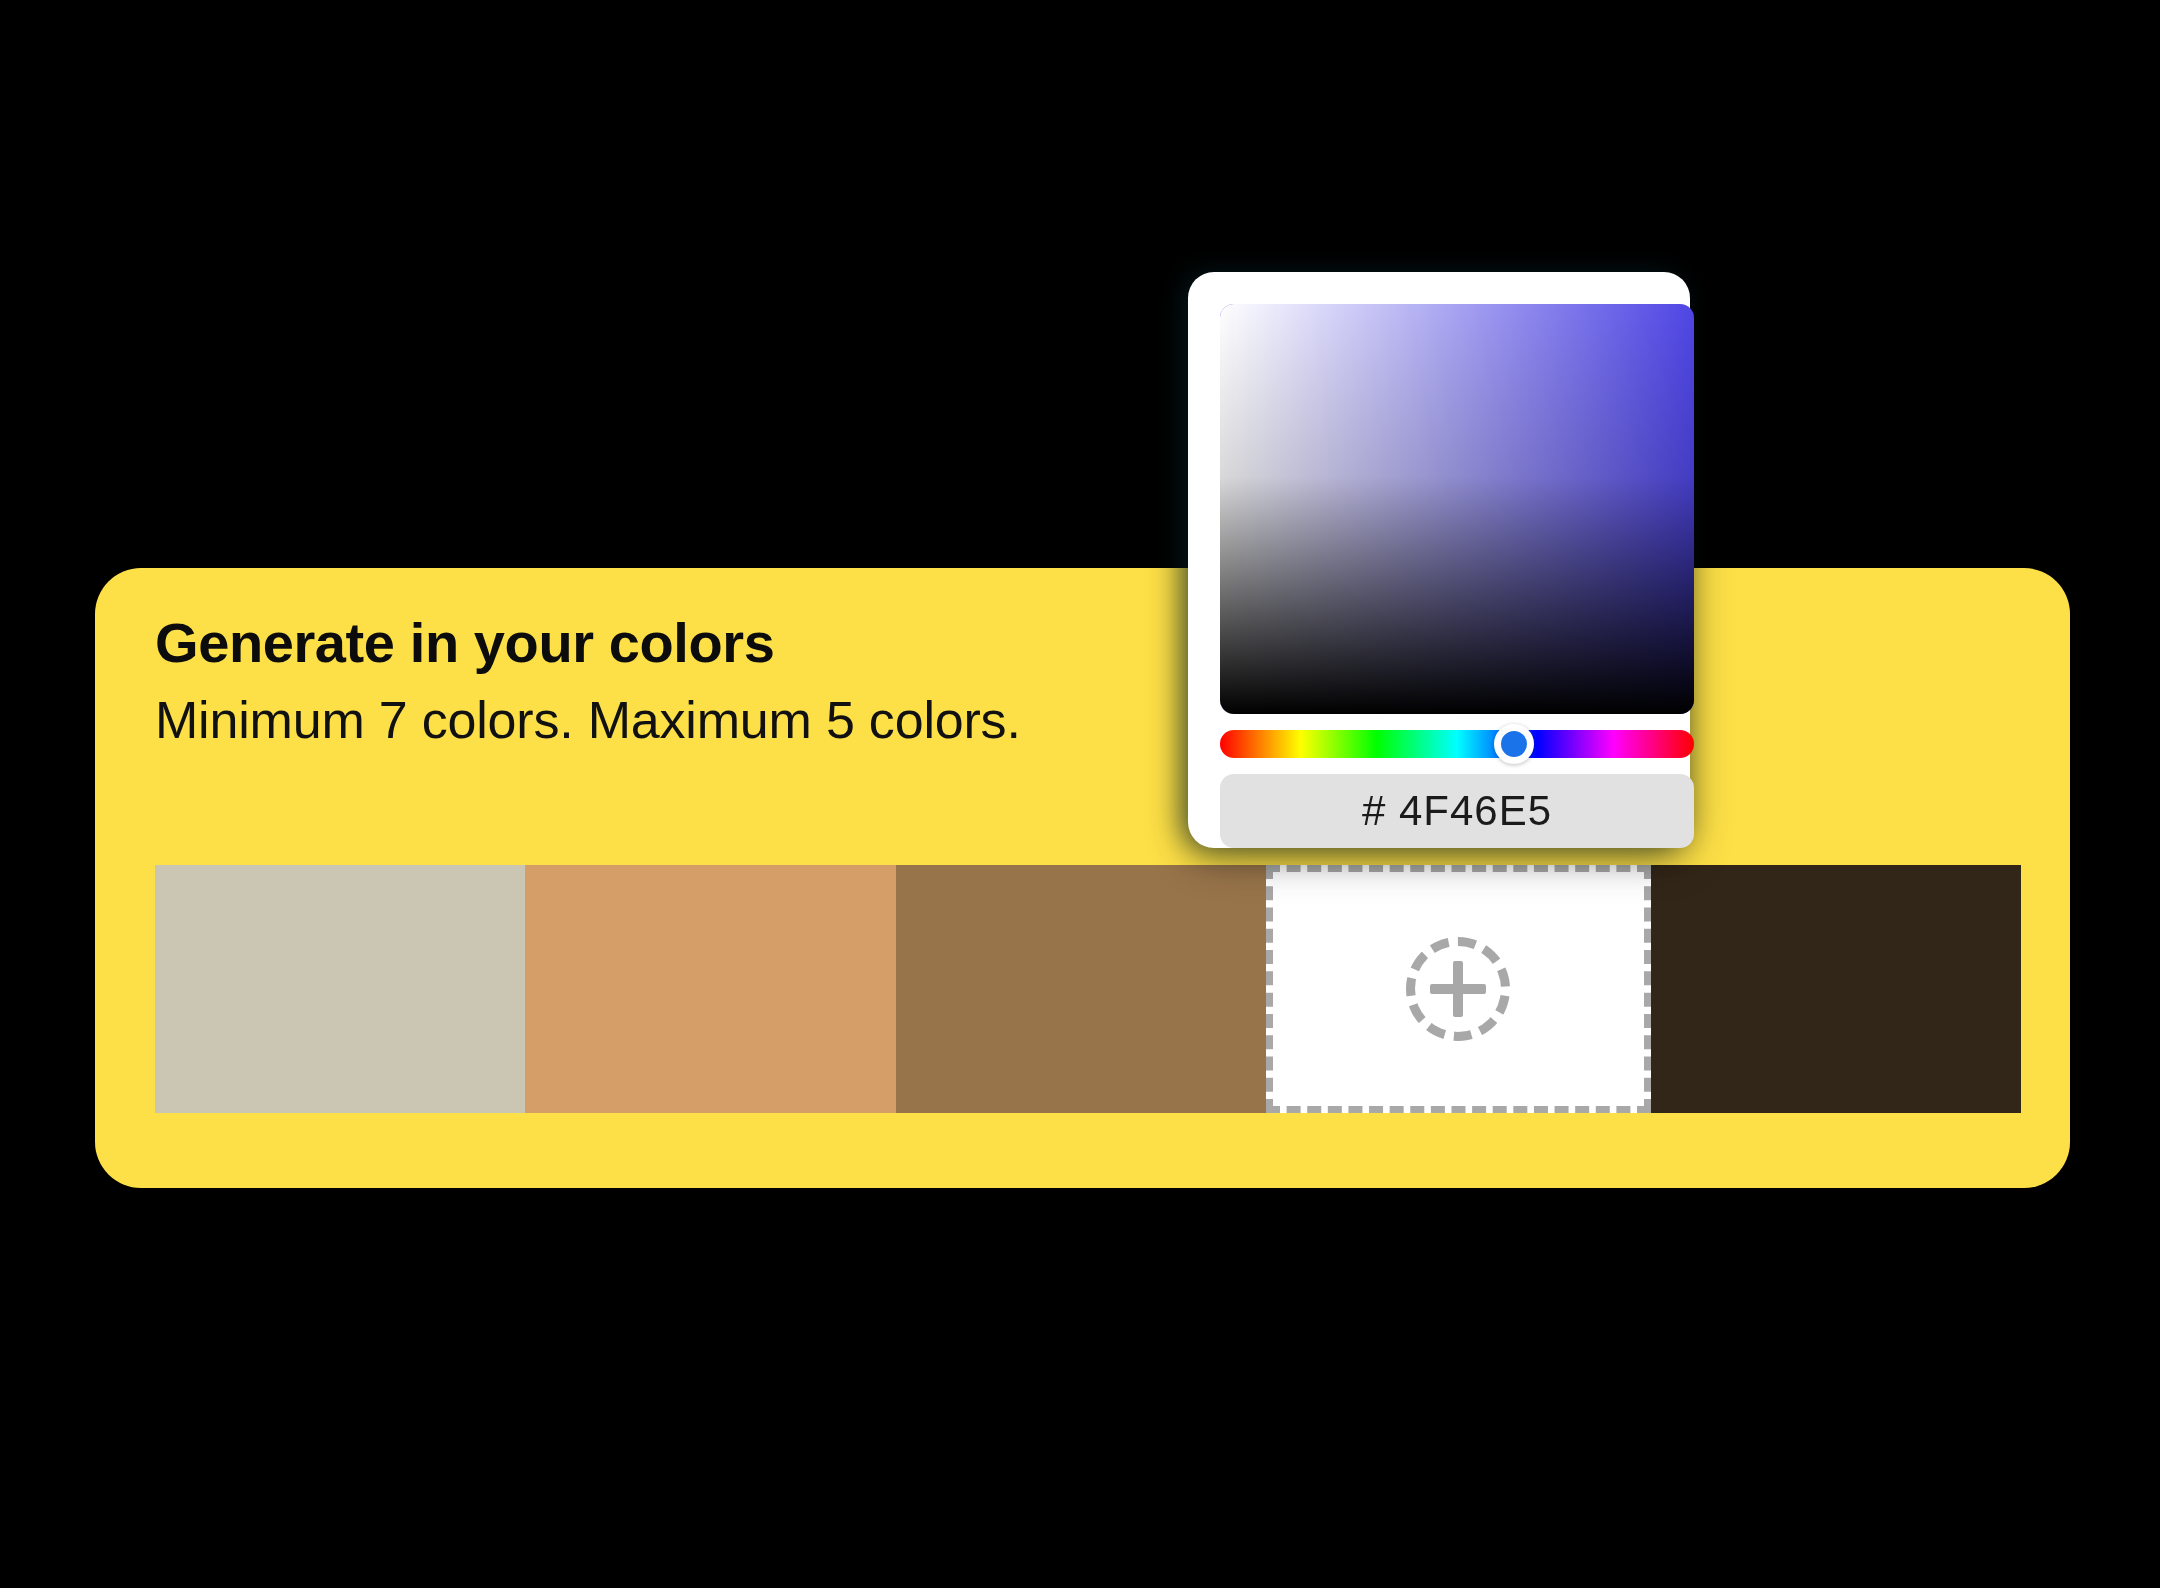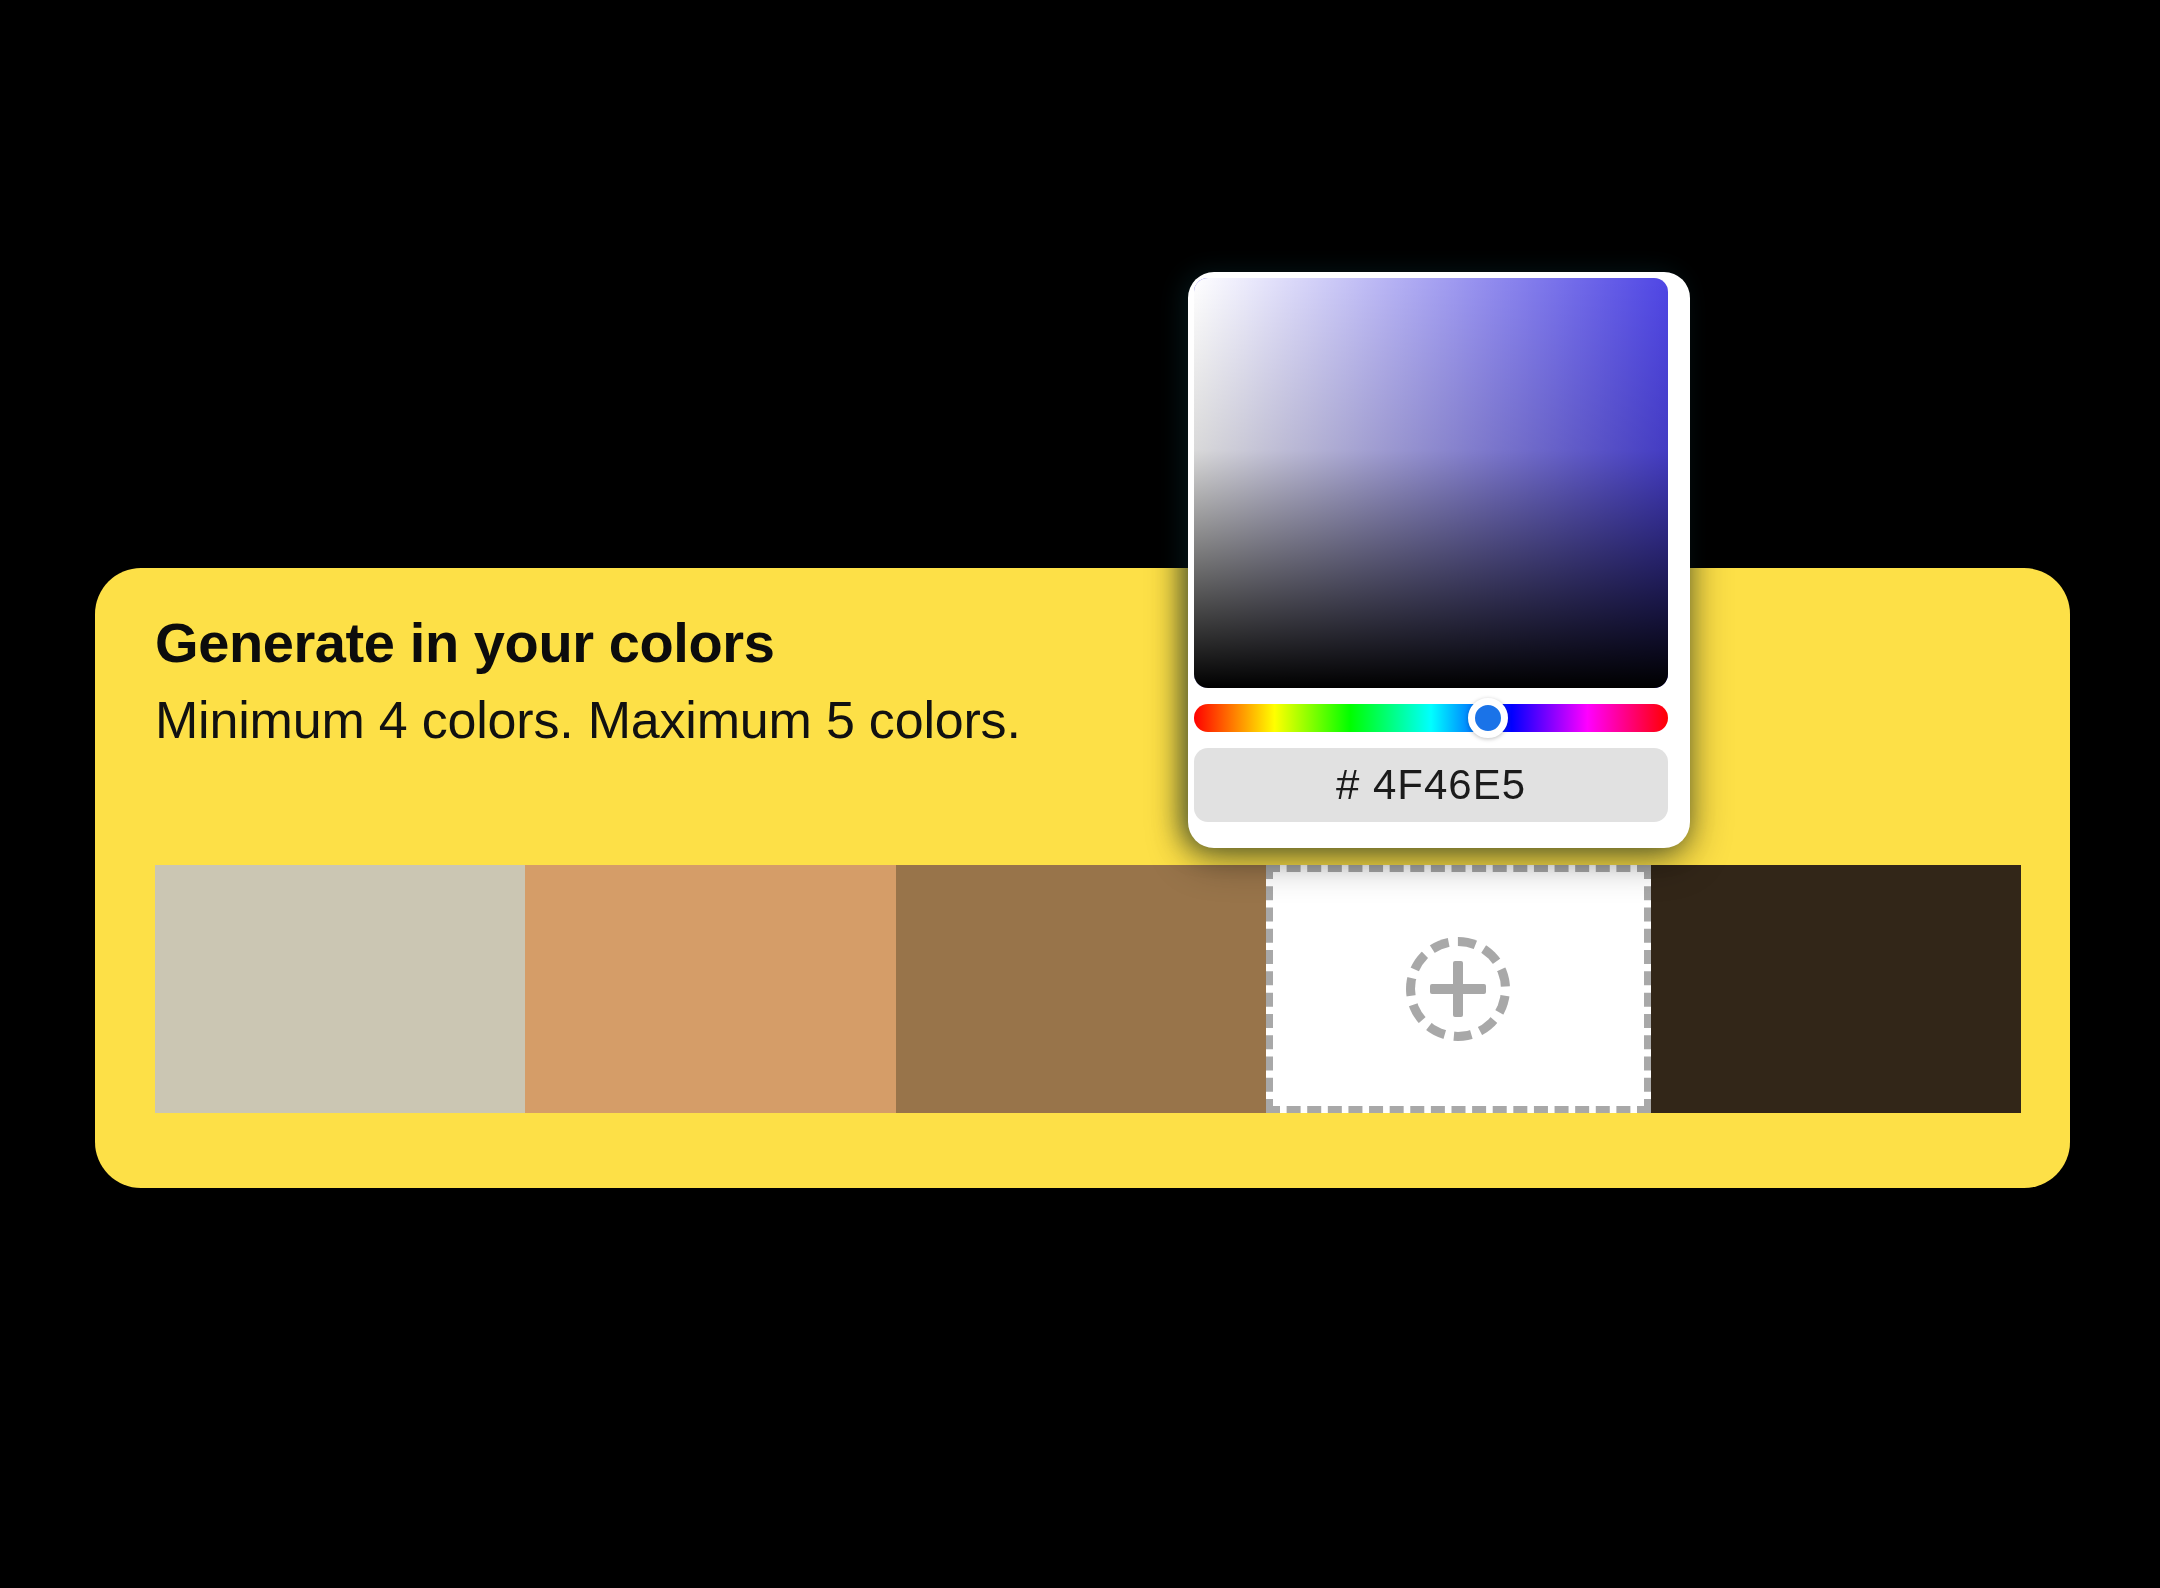--- a/index.html
+++ b/index.html
@@ -112,21 +112,21 @@
   
   .picker {
     position: absolute;
     left: 1188px;
     top: 272px;
     width: 502px;
     height: 576px;
     background: #ffffff;
     border-radius: 26px;
     box-sizing: border-box;
-    padding: 6px;
+    padding: 32px;
     box-shadow:
       -6px 0 26px rgba(10, 40, 45, 0.55),
       0 10px 40px rgba(0, 0, 0, 0.45);
     z-index: 5;
   }
 
   .picker-canvas {
     position: relative;
     width: 474px;
     height: 410px;
@@ -192,21 +192,21 @@
     letter-spacing: 1px;
   }
 </style>
 </head>
 <body style="background: rgb(0, 0, 0);">
 
 <div class="card">
 
   <div class="card-text">
     <h1 class="card-title">Generate in your colors</h1>
-    <p class="card-subtitle">Minimum 4 colors. Maximum 5 colors.</p>
+    <p class="card-subtitle">Minimum 7 colors. Maximum 5 colors.</p>
   </div>
 
   <div class="swatch-row">
 
     <div class="swatch" style="background:#CBC6B3"></div>
 
     <div class="swatch" style="background:#D59D68"></div>
 
     <div class="swatch" style="background:#98744A"></div>
 

